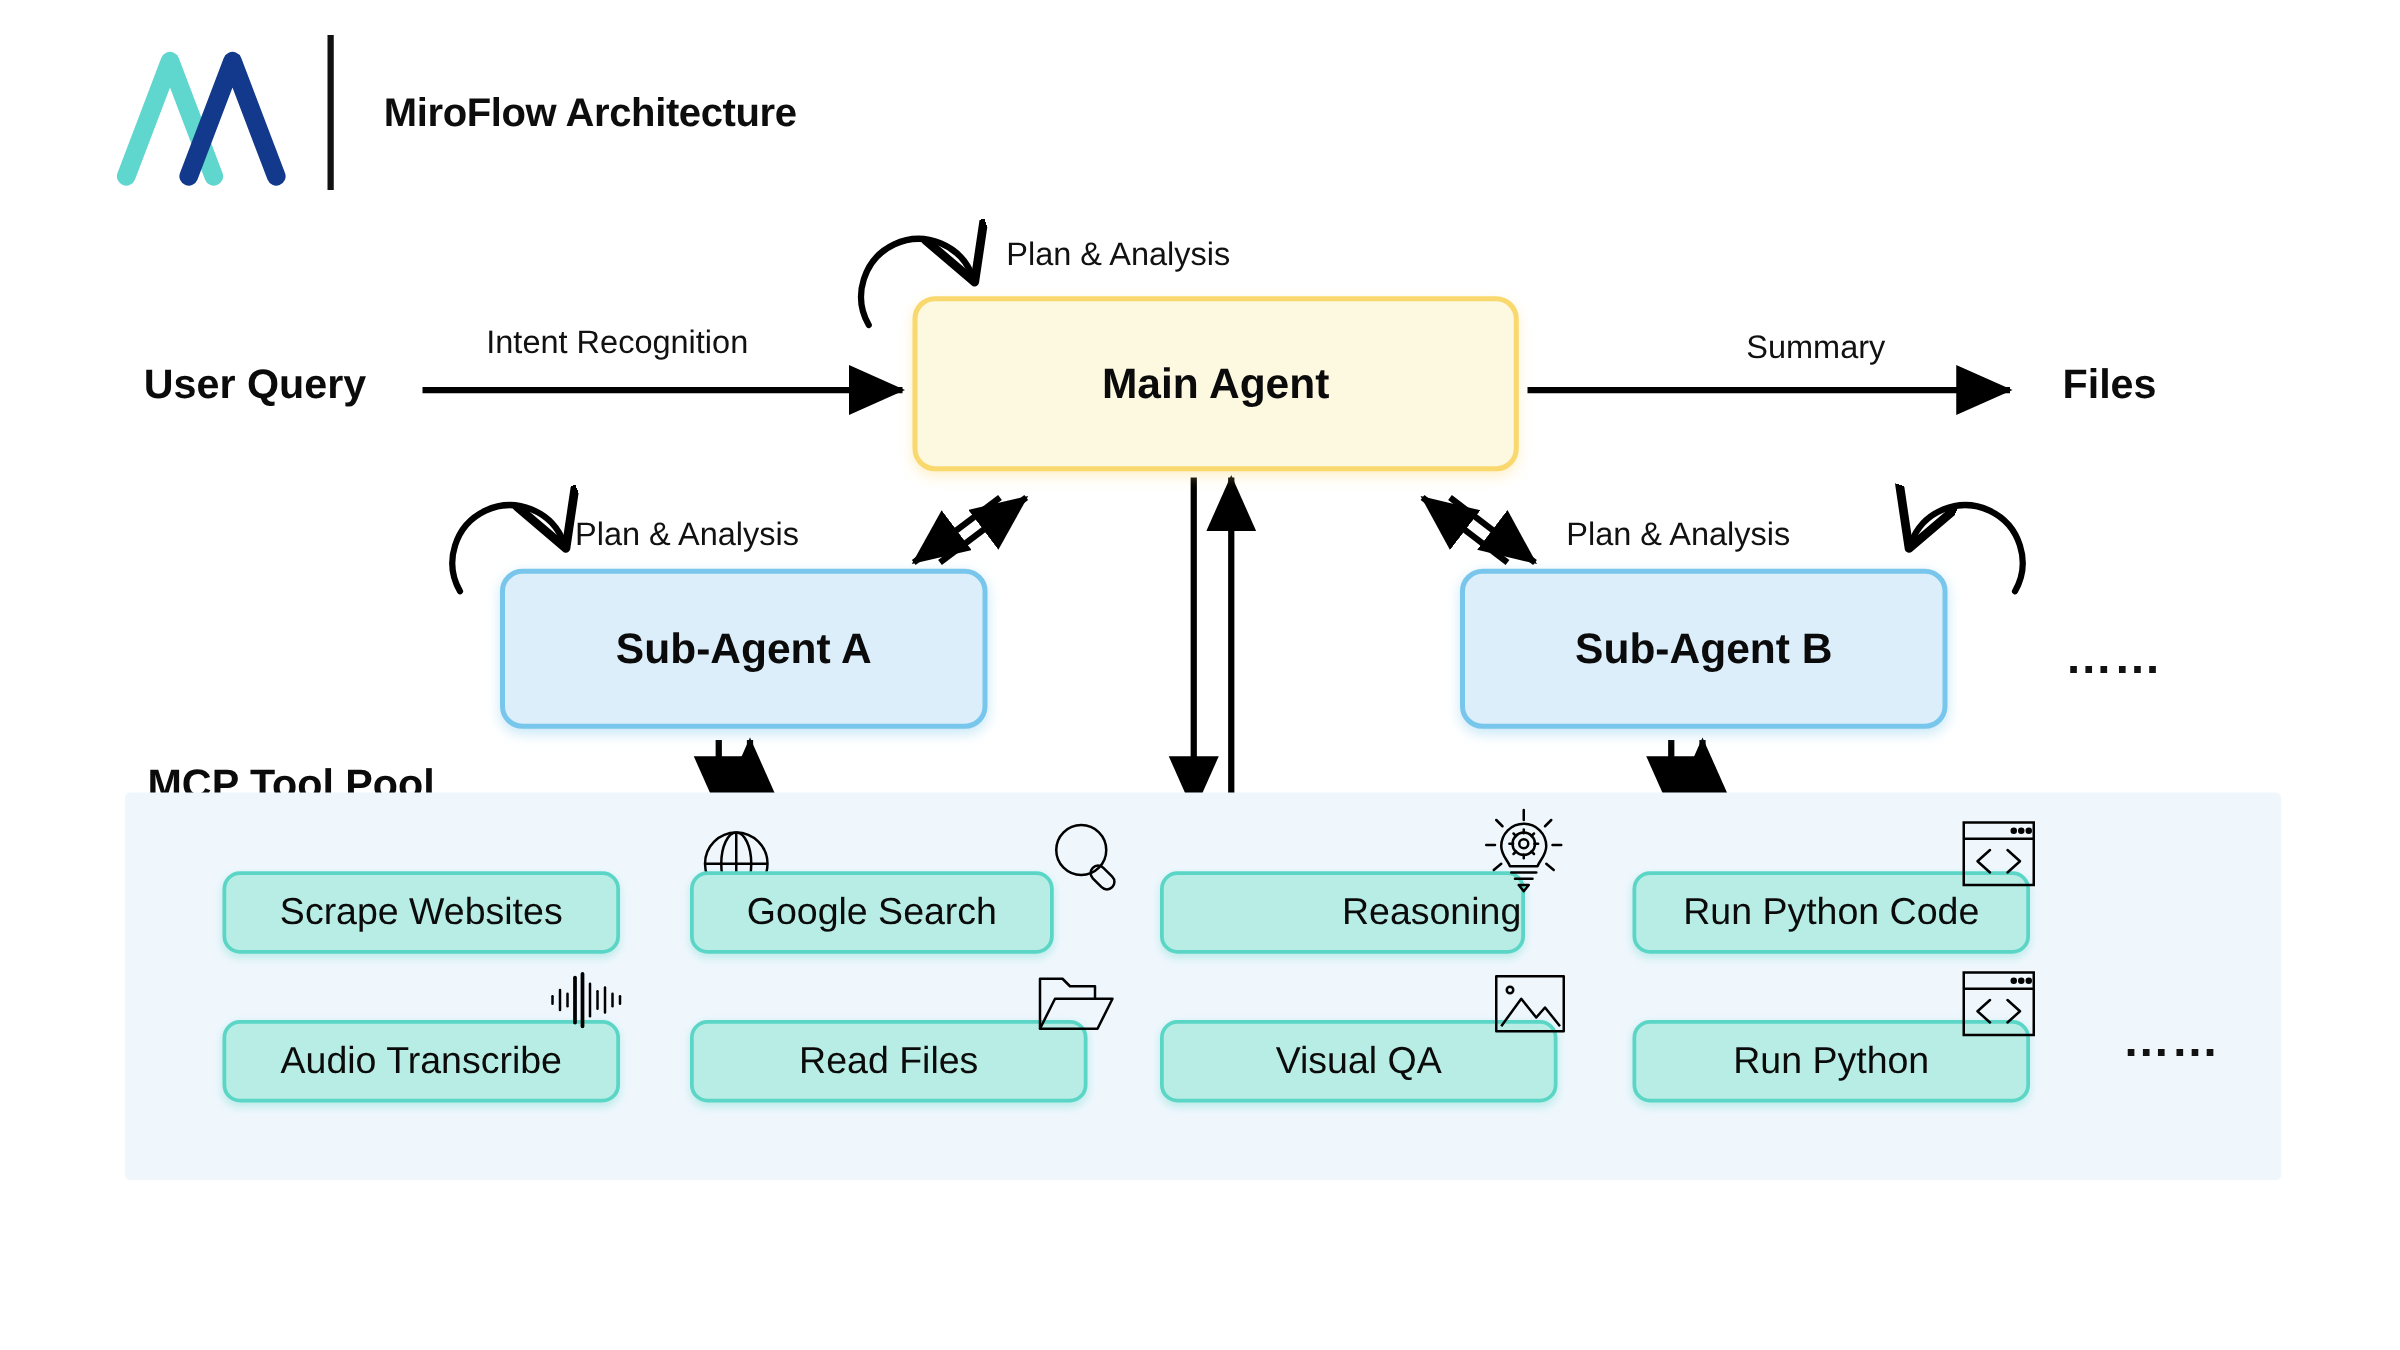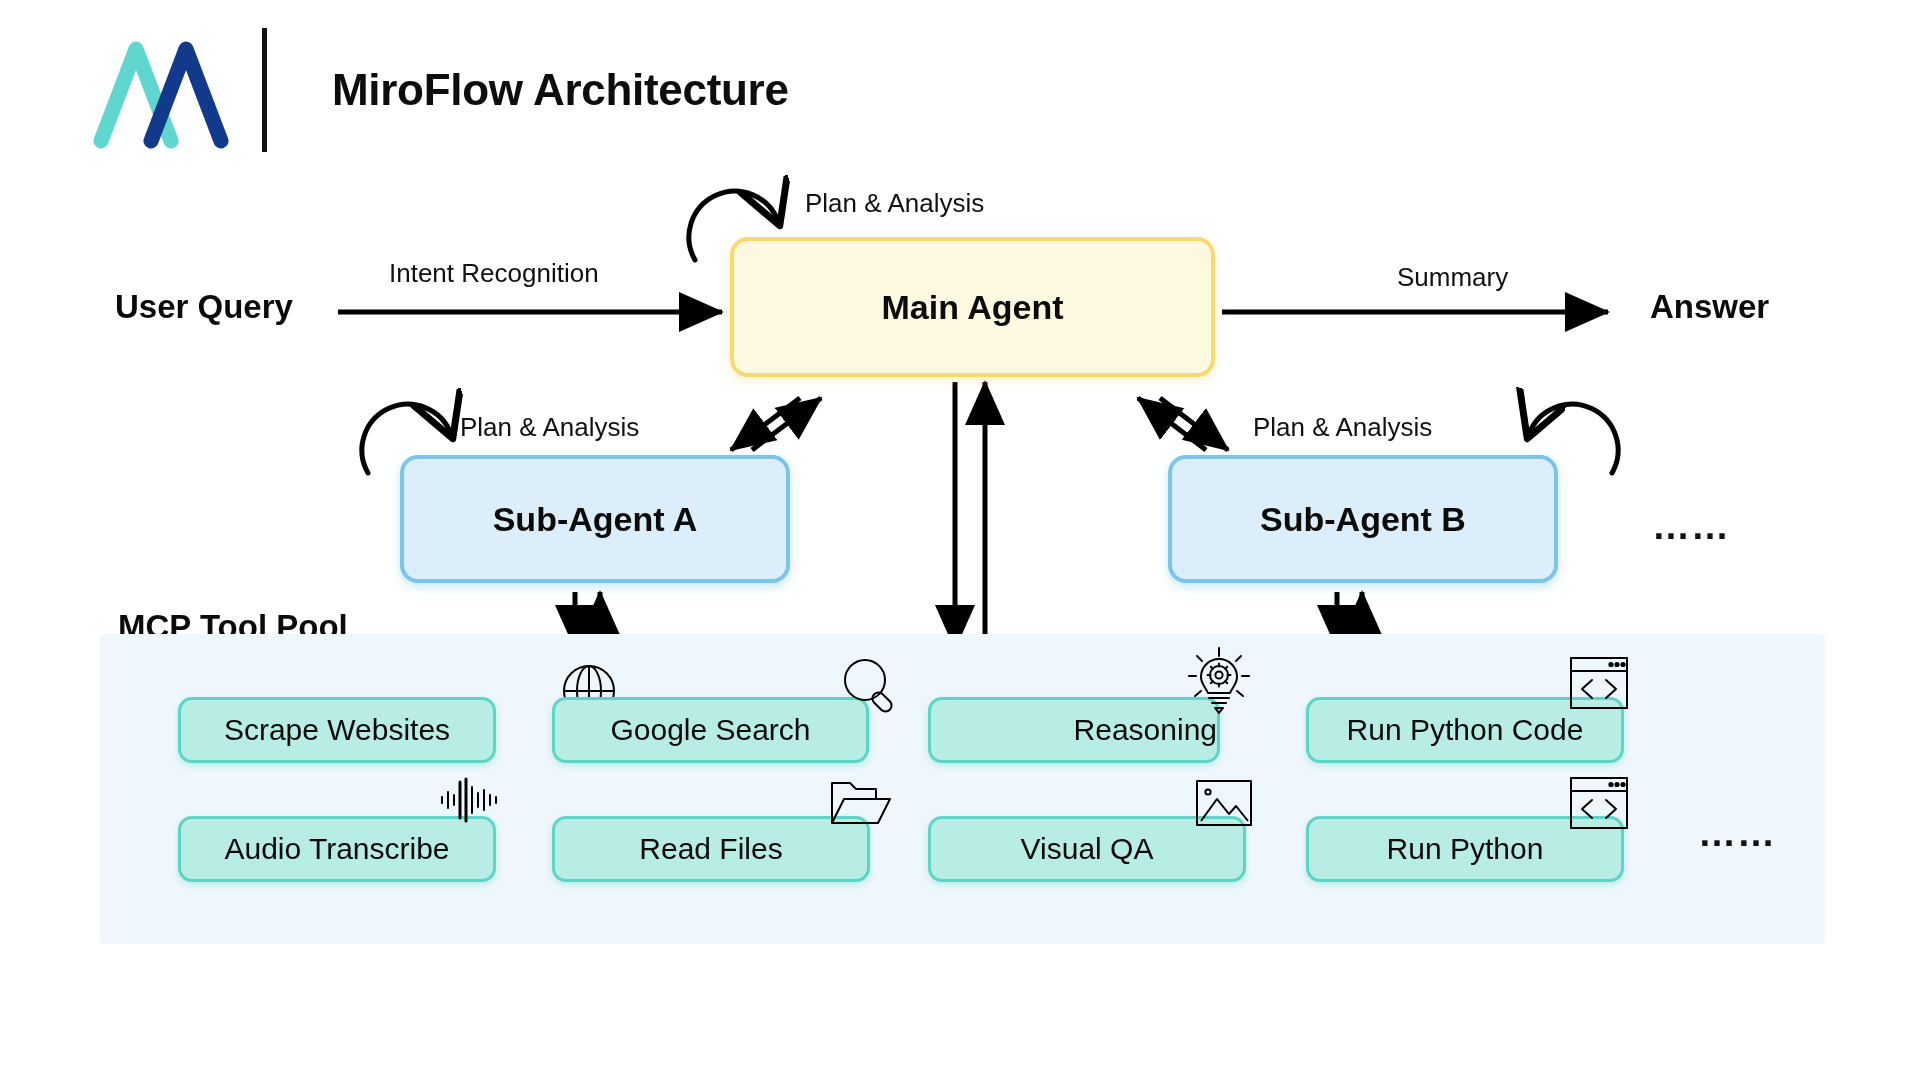--- a/index.html
+++ b/index.html
@@ -8,21 +8,21 @@
     font-family:"Liberation Sans","DejaVu Sans",sans-serif;
     overflow:hidden;position:relative;
   }
   #stage{position:absolute;left:0;top:0;width:1920px;height:1080px;}
 
   
   #header{position:absolute;left:88px;top:26px;display:flex;align-items:center;height:128px;}
   #logo-mark{width:150px;height:118px;}
   #logo-divider{width:5px;height:124px;background:#111111;margin-left:24px;margin-right:40px;}
   #page-title{
-    font-size:44px;font-weight:bold;color:#0d0d0d;letter-spacing:-0.3px;white-space:nowrap;margin-left:25px;
+    font-size:32px;font-weight:bold;color:#0d0d0d;letter-spacing:-0.3px;white-space:nowrap;
   }
 
   
   .abs{position:absolute;white-space:nowrap;}
   .lbl-bold{font-size:33px;font-weight:bold;color:#0b0b0b;}
   .lbl-plain{font-size:26px;font-weight:normal;color:#111111;}
   .ellipsis-dots{font-size:38px;font-weight:bold;color:#111111;letter-spacing:1px;}
 
   
   .node-box{
@@ -116,21 +116,21 @@
     <line x1="1337" y1="592" x2="1337" y2="648" stroke="#000" stroke-width="5" marker-end="url(#ah)"></line>
     <line x1="1362" y1="648" x2="1362" y2="592" stroke="#000" stroke-width="5" marker-end="url(#ah)"></line>
   </svg>
 
   <div class="abs lbl-bold" style="left:115px;top:288px;">User Query</div>
 
   <div class="abs lbl-plain" style="left:389px;top:258px;text-align:center;">Intent Recognition</div>
 
   <div class="abs lbl-plain" style="left:1397px;top:262px;text-align:center;">Summary</div>
 
-  <div class="abs lbl-bold" style="left:1650px;top:288px;">Answer</div>
+  <div class="abs lbl-bold" style="left:1650px;top:288px;">Files</div>
 
   <div class="abs lbl-plain" style="left:805px;top:188px;">Plan &amp; Analysis</div>
 
   <div class="abs lbl-plain" style="left:460px;top:412px;">Plan &amp; Analysis</div>
 
   <div class="abs lbl-plain" style="left:1253px;top:412px;">Plan &amp; Analysis</div>
 
   <div class="abs ellipsis-dots" style="left:1652px;top:505px;">……</div>
 
   <div id="main-agent-box" class="node-box">
@@ -156,21 +156,21 @@
       <svg width="58" height="58" viewBox="0 0 58 58" xmlns="http://www.w3.org/2000/svg">
         <g fill="none" stroke="#000" stroke-width="2">
           <circle cx="29" cy="29" r="25"></circle>
           <ellipse cx="29" cy="29" rx="12" ry="25"></ellipse>
           <line x1="4" y1="29" x2="54" y2="29"></line>
           <line x1="29" y1="4" x2="29" y2="54"></line>
         </g>
       </svg>
     </span>
 
-    <div class="tool-chip" style="left:452px;top:63px;width:317px;">
+    <div class="tool-chip" style="left:452px;top:63px;width:291px;">
       <span class="tool-chip-label">Google Search</span>
     </div>
     <span class="tool-icon" style="left:740px;top:22px;">
       <svg width="62" height="62" viewBox="0 0 62 62" xmlns="http://www.w3.org/2000/svg">
         <g fill="none" stroke="#000" stroke-width="2" stroke-linecap="round">
           <circle cx="25" cy="24" r="20"></circle>
           <rect x="36" y="35" width="12" height="22" rx="6" transform="rotate(-45 42 46)"></rect>
         </g>
       </svg>
     </span>

